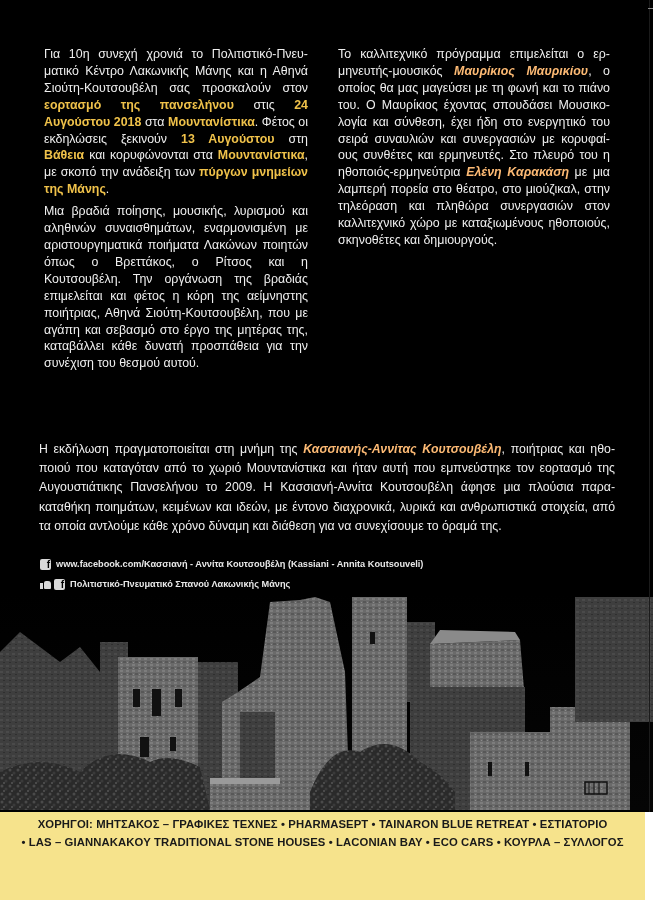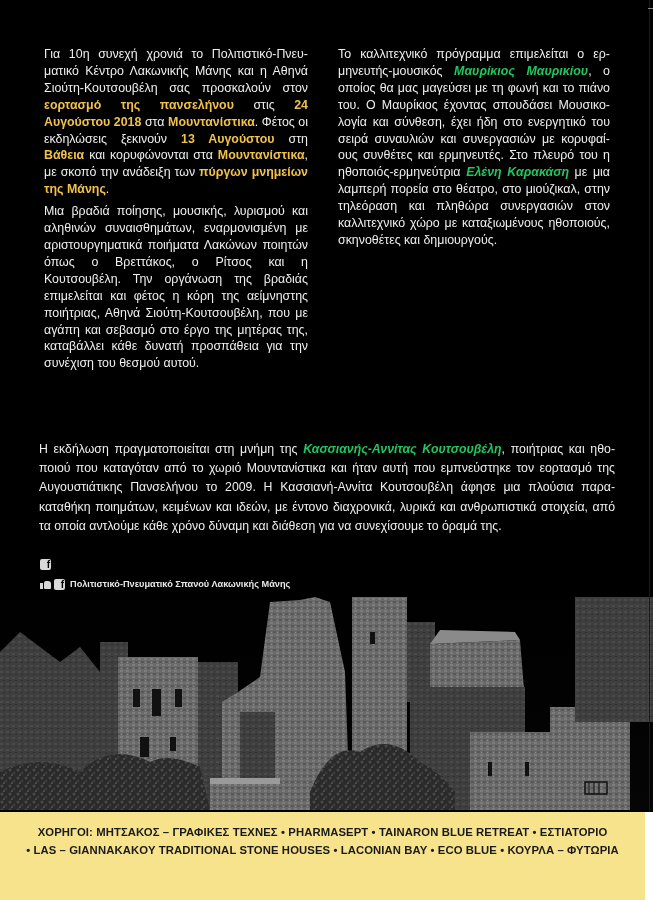--- a/index.html
+++ b/index.html
@@ -15,21 +15,21 @@
     position: absolute;
     font-size: 12.4px;
     line-height: 16.9px;
     text-align: justify;
     color: #efefef;
   }
   .col-left { left: 39px; top: 41px; width: 274px; }
   .col-right { left: 333px; top: 41px; width: 282px; }
   .col p { margin: 5px; }
   .hl { color: #f0c24a; font-weight: bold; }
-  .hl-it { color: #22c55e; font-weight: bold; font-style: italic; }
+  .hl-it { color: #fdba74; font-weight: bold; font-style: italic; }
   .memorial {
     position: absolute; left: 39px; top: 440px; width: 576px;
     font-size: 12.3px; line-height: 19.2px; text-align: justify; color: #efefef;
   }
   .memorial p { margin: 0; }
   .social {
     position: absolute; left: 40px; top: 554px; width: 420px;
     font-family: "Liberation Sans", sans-serif;
     font-size: 9.2px; font-weight: bold; color: #e8e8e8;
   }
@@ -52,21 +52,21 @@
   .photo {
     position: absolute; left: 0; top: 592px; width: 653px; height: 218px; overflow: hidden;
   }
   .photo svg { display: block; }
   .sponsors {
     position: absolute; left: 0; top: 812px; width: 645px; height: 88px;
     background: #f6e38c;
     border-right: 8px solid #fff;
   }
   .sponsors-text {
-    position: absolute; left: 20px; right: 20px; top: 12px;
+    position: absolute; left: 20px; right: 20px; top: 4px;
     text-align: center;
     font-family: "Liberation Sans", sans-serif;
     font-weight: bold;
     font-size: 11.3px; line-height: 17.8px;
     color: #1a1a1a;
     letter-spacing: 0.1px;
   }
   .sponsors-text div { white-space: nowrap; }
   .edge-line {
     position: absolute; right: 3px; top: 0; width: 1px; height: 812px; background: #1b1b1b;
@@ -87,20 +87,21 @@
     <p><span>Το καλλιτεχνικό πρόγραμμα επιμελείται ο ερ­μηνευτής-μουσικός </span><span class="hl-it">Μαυρίκιος Μαυρικίου</span><span>, ο οποίος θα μας μαγεύσει με τη φωνή και το πιάνο του. Ο Μαυρίκιος έχοντας σπουδάσει Μουσικο­λογία και σύνθεση, έχει ήδη στο ενεργητικό του σειρά συναυλιών και συνεργασιών με κορυφαί­ους συνθέτες και ερμηνευτές. Στο πλευρό του η ηθοποιός-ερμηνεύτρια </span><span class="hl-it">Ελένη Καρακάση</span><span> με μια λαμπερή πορεία στο θέατρο, στο μιούζικαλ, στην τηλεόραση και πληθώρα συνεργασιών στον καλλιτεχνικό χώρο με καταξιωμένους ηθοποι­ούς, σκηνοθέτες και δημιουργούς.</span></p>
   </div>
 
   <div class="memorial">
     <p><span>Η εκδήλωση πραγματοποιείται στη μνήμη της </span><span class="hl-it">Κασσιανής-Αννίτας Κουτσουβέλη</span><span>, ποιήτριας και ηθο­ποιού που καταγόταν από το χωριό Μουντανίστικα και ήταν αυτή που εμπνεύστηκε τον εορτασμό της Αυγουστιάτικης Πανσελήνου το 2009. Η Κασσιανή-Αννίτα Κουτσουβέλη άφησε μια πλούσια παρα­καταθήκη ποιημάτων, κειμένων και ιδεών, με έντονο διαχρονικά, λυρικά και ανθρωπιστικά στοιχεία, από τα οποία αντλούμε κάθε χρόνο δύναμη και διάθεση για να συνεχίσουμε το όραμά της.</span></p>
   </div>
 
   <div class="social">
     <div class="social-row">
       <span class="fb-icon">f</span>
+      <span>www.facebook.com/Κασσιανή - Αννίτα Κουτσουβέλη (Kassiani - Annita Koutsouveli)</span>
     </div>
     <div class="social-row">
       <span class="like-icon"></span>
       <span class="fb-icon">f</span>
       <span>Πολιτιστικό-Πνευματικό Σπανού Λακωνικής Μάνης</span>
     </div>
   </div>
 
   <div class="photo">
     <svg width="653" height="218" viewBox="0 0 653 218">
@@ -167,17 +168,17 @@
       <rect x="210" y="186" width="70" height="6" fill="#9a9a9a"></rect>
     </svg>
   </div>
 
   <div class="edge-line"></div>
   <div class="corner-mark"></div>
 
   <div class="sponsors">
     <div class="sponsors-text">
       <div>ΧΟΡΗΓΟΙ: ΜΗΤΣΑΚΟΣ – ΓΡΑΦΙΚΕΣ ΤΕΧΝΕΣ • PHARMASEPT • TAINARON BLUE RETREAT • ΕΣΤΙΑΤΟΡΙΟ</div>
-      <div>• LAS – GIANNAKAKOY TRADITIONAL STONE HOUSES • LACONIAN BAY • ECO BLUE • ΚΟΥΡΛΑ – ΦΥΤΩΡΙΑ</div>
+      <div>• LAS – GIANNAKAKOY TRADITIONAL STONE HOUSES • LACONIAN BAY • ECO CARS • ΚΟΥΡΛΑ – ΣΥΛΛΟΓΟΣ</div>
     </div>
   </div>
 
 </div>
 
 </body></html>

